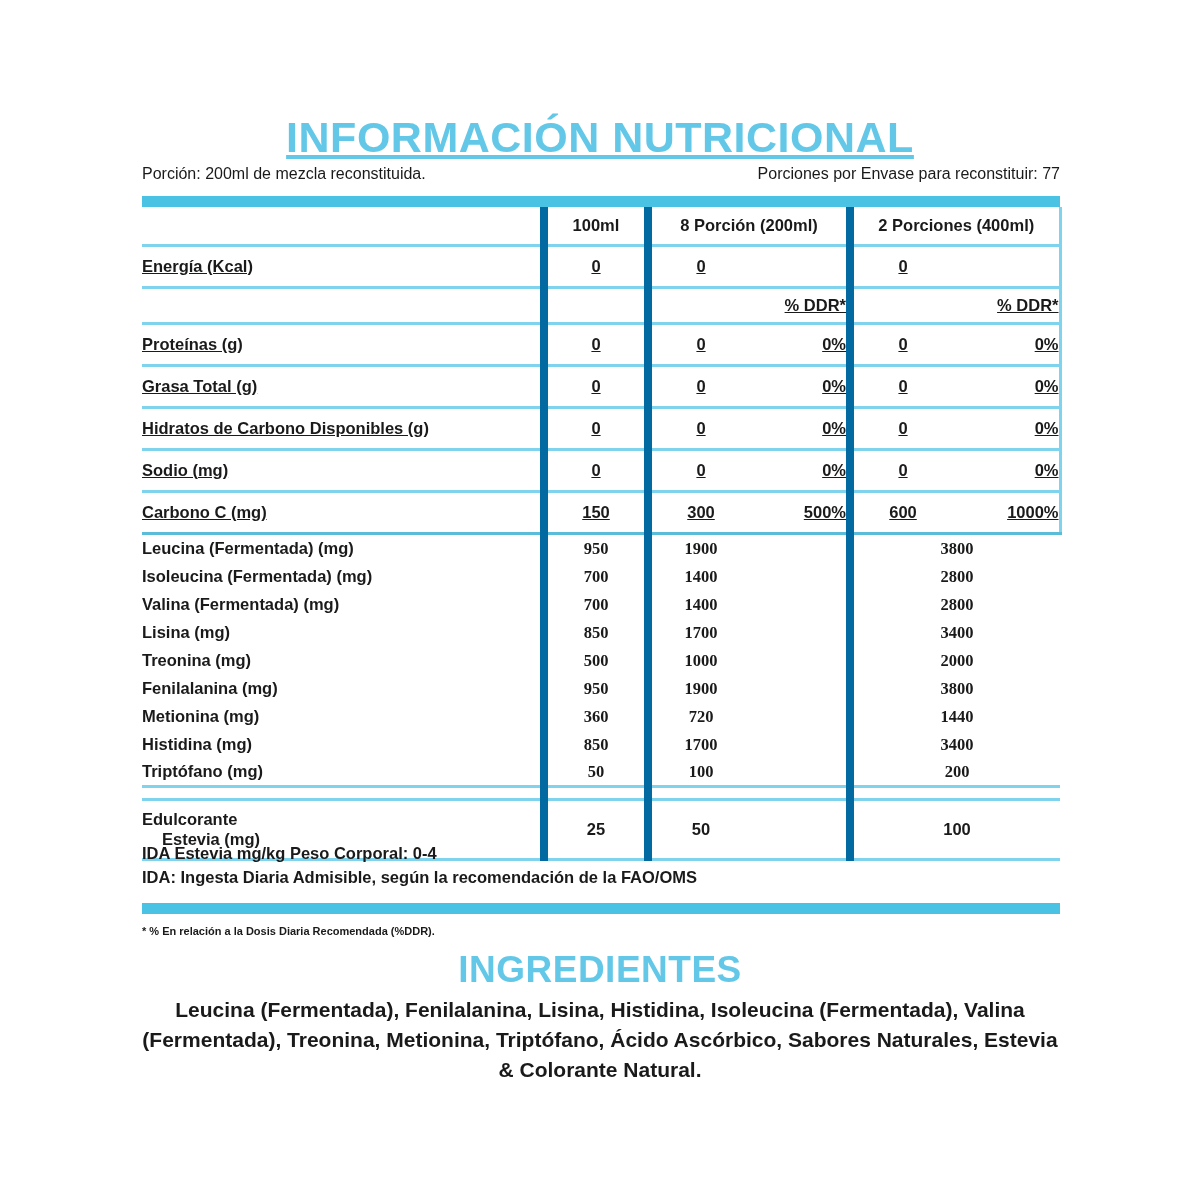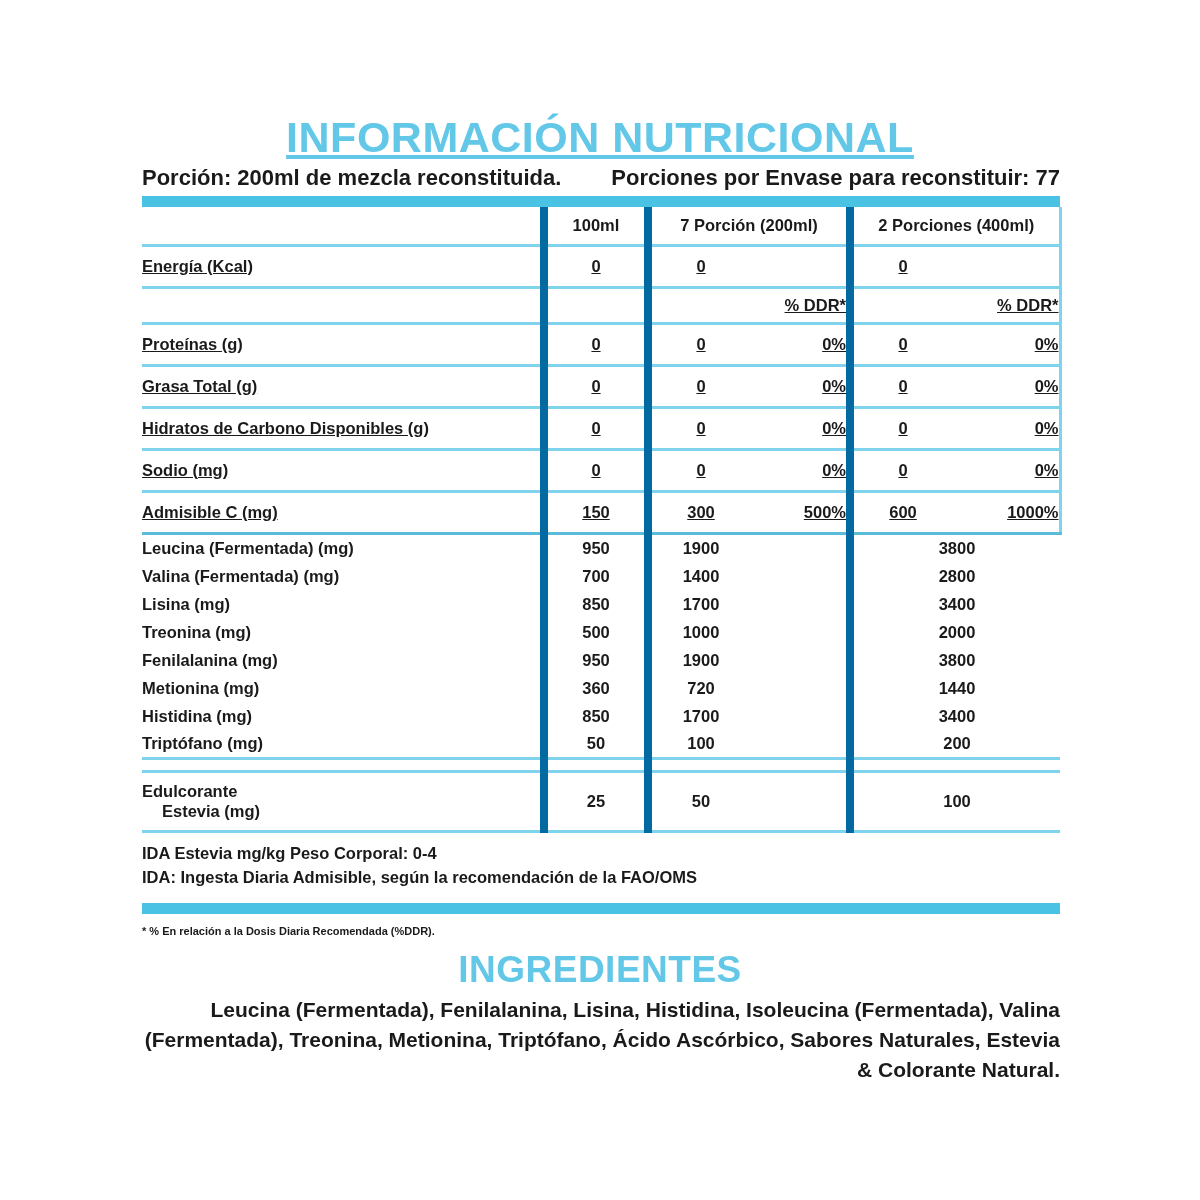--- a/index.html
+++ b/index.html
@@ -52,22 +52,22 @@
 
   
   .serving-row {
     position: absolute;
     left: 142px;
     top: 165px;
     width: 918px;
     display: flex;
     justify-content: space-between;
     align-items: center;
-    font-size: 22px;
-    font-weight: 700;
+    font-size: 16px;
+    font-weight: 400;
     color: #1a1a1a;
   }
 
   
   .nut-table {
     position: absolute;
     left: 142px;
     top: 196px;
     width: 918px;
   }
@@ -138,21 +138,21 @@
     text-decoration: underline;
   }
 
   .h-head { height: 38px; }
   .h-std  { height: 42px; text-decoration: underline; }
   .h-ddr  { height: 36px; }
   .h-aa   { height: 28px; margin-top: 39px; }
   .h-swt  { height: 58px; }
 
   .aa-name { font-weight: 700; font-size: 16.5px; padding-left: 4px; }
-  .aa-num  { font-weight: 700; font-size: 16.5px; text-align: center; }
+  .aa-num  { font-weight: 700; font-size: 16.5px; text-align: center; font-family: Liberation Serif, serif; }
 
   .sweet-name {
     padding-left: 4px;
     line-height: 1.25;
     font-size: 16.5px;
     font-weight: 700;
   }
   .sweet-name .indent { padding-left: 20px; display: block; }
 
   
@@ -172,21 +172,21 @@
     width: 918px;
     font-size: 11px;
     font-weight: 700;
   }
 
   .ingredients-text {
     position: absolute;
     left: 140px;
     top: 995px;
     width: 920px;
-    text-align: right;
+    text-align: center;
     font-size: 21px;
     font-weight: 700;
     line-height: 1.42;
     color: #1a1a1a;
   }
 </style>
 </head>
 <body>
 
 <div class="label-root">
@@ -208,21 +208,21 @@
           <col class="c-p1">
           <col class="c-d1">
           <col class="c-p2">
           <col class="c-d2">
       </colgroup>
       <tbody>
 
         <tr class="rowline h-head">
           <td class="cname"></td>
           <td class="hdr vl">100ml</td>
-          <td class="hdr vl" colspan="2">7 Porción (200ml)</td>
+          <td class="hdr vl" colspan="2">8 Porción (200ml)</td>
           <td class="hdr vl vr" colspan="2">2 Porciones (400ml)</td>
         </tr>
 
         <tr class="rowline h-std">
           <td class="cname">Energía (Kcal)</td>
           <td class="num vl">0</td>
           <td class="num vl">0</td>
           <td class="num"></td>
           <td class="num vl">0</td>
           <td class="num vr"></td>
@@ -265,21 +265,21 @@
           </tr>
           <tr class="h-std rowline">
             <td class="cname">Sodio (mg)</td>
             <td class="num vl">0</td>
             <td class="num vl">0</td>
             <td class="numr">0%</td>
             <td class="num vl">0</td>
             <td class="numr vr">0%</td>
           </tr>
           <tr class="h-std rowline-dark">
-            <td class="cname">Admisible C (mg)</td>
+            <td class="cname">Carbono C (mg)</td>
             <td class="num vl">150</td>
             <td class="num vl">300</td>
             <td class="numr">500%</td>
             <td class="num vl">600</td>
             <td class="numr vr">1000%</td>
           </tr>
         </tbody>
 
     </table>
 
@@ -292,20 +292,27 @@
           <col class="c-p2">
           <col class="c-d2">
       </colgroup>
       <tbody id="amino-rows">
           <tr class="h-aa">
             <td class="aa-name">Leucina (Fermentada) (mg)</td>
             <td class="aa-num vl">950</td>
             <td class="aa-num vl">1900</td>
             <td></td>
             <td class="aa-num vl" colspan="2">3800</td>
+          </tr>
+          <tr class="h-aa">
+            <td class="aa-name">Isoleucina (Fermentada) (mg)</td>
+            <td class="aa-num vl">700</td>
+            <td class="aa-num vl">1400</td>
+            <td></td>
+            <td class="aa-num vl" colspan="2">2800</td>
           </tr>
           <tr class="h-aa">
             <td class="aa-name">Valina (Fermentada) (mg)</td>
             <td class="aa-num vl">700</td>
             <td class="aa-num vl">1400</td>
             <td></td>
             <td class="aa-num vl" colspan="2">2800</td>
           </tr>
           <tr class="h-aa">
             <td class="aa-name">Lisina (mg)</td>

